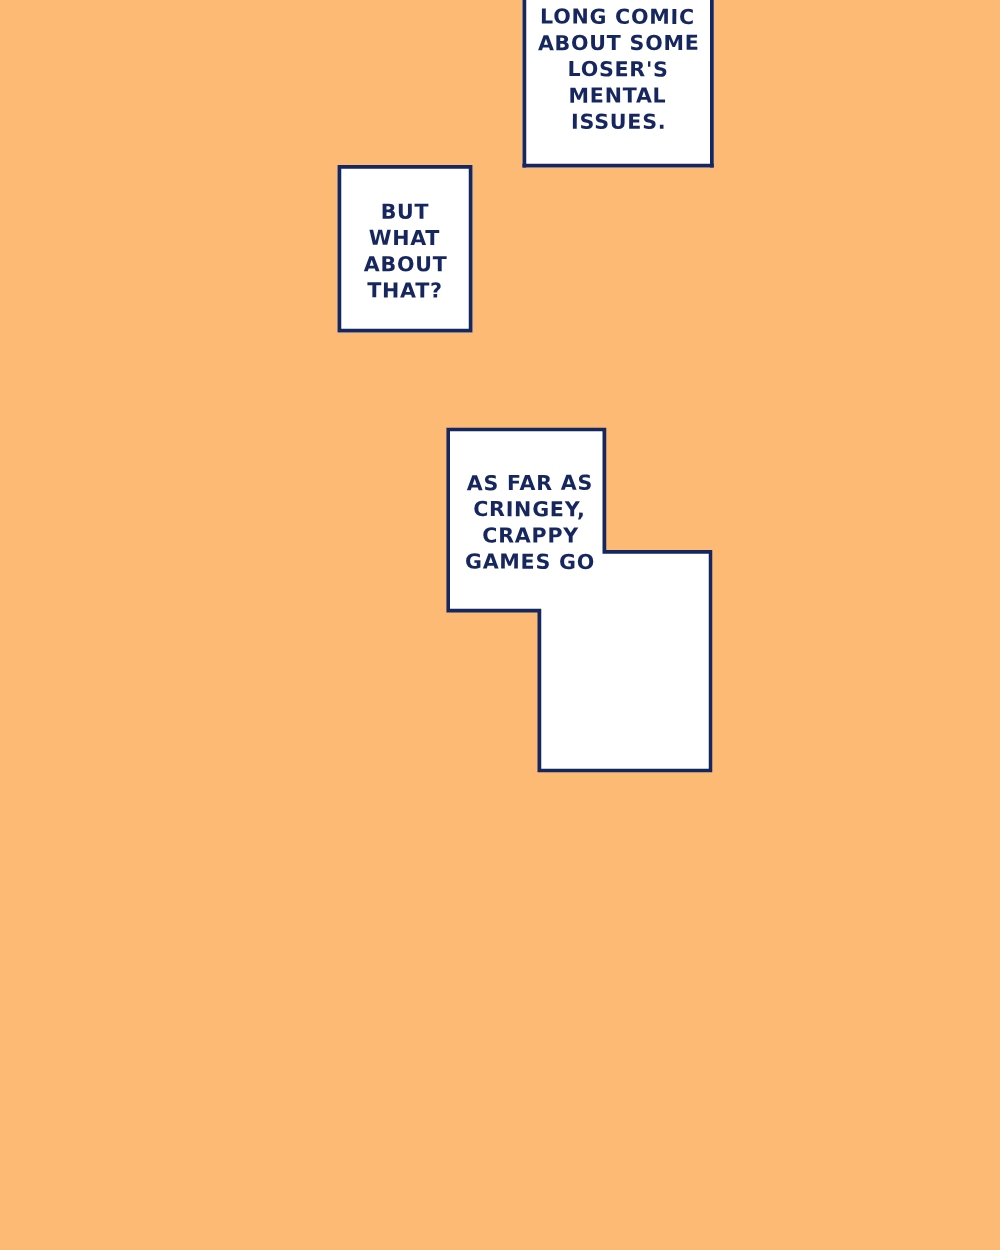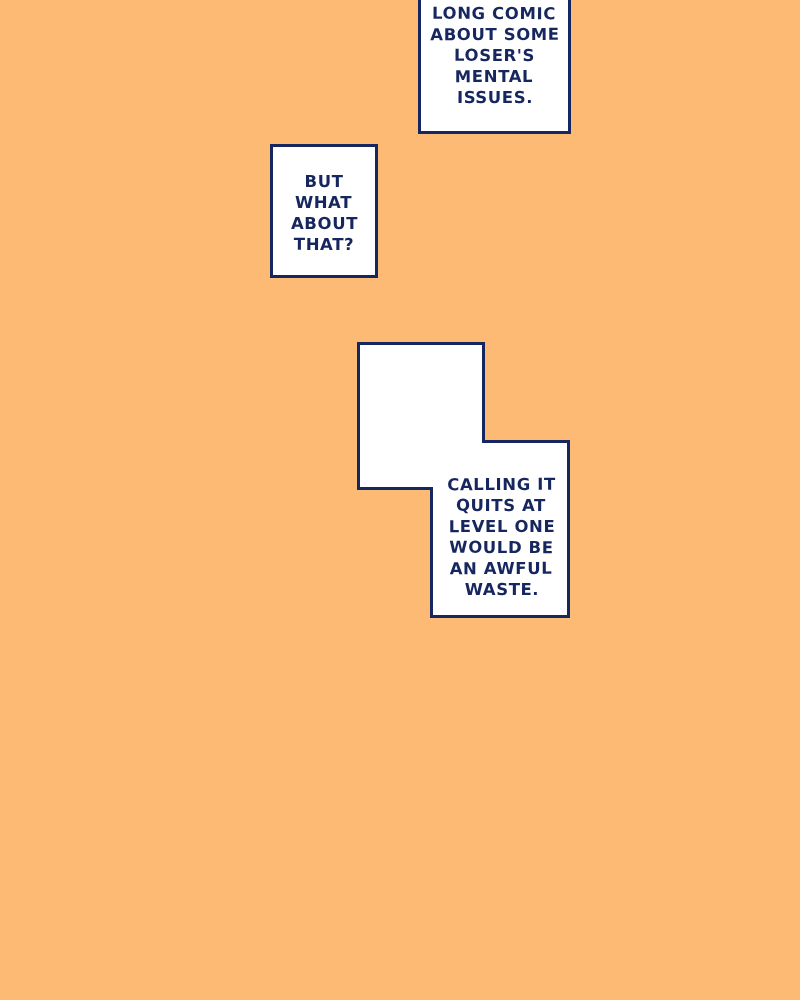--- a/index.html
+++ b/index.html
@@ -40,21 +40,21 @@
   .panel-1 .balloon-text {
     position: absolute;
     left: 0;
     right: 0;
     top: 60px;
   }
 
   
   .panel-2 {
     left: 270px;
-    top: 144px;
+    top: 132px;
     width: 108px;
     height: 134px;
   }
   .panel-2 .balloon-text {
     position: absolute;
     left: 0;
     right: 0;
     top: 24px;
   }
 
@@ -135,24 +135,22 @@
       <span class="line">ABOUT</span>
       <span class="line">THAT?</span>
     </div>
   </div>
 
   <div class="panel-3">
     <svg class="poly-svg" viewBox="0 0 213 276">
       <path d="M 1.5 1.5 L 126.5 1.5 L 126.5 99.5 L 211.5 99.5 L 211.5 274.5 L 74.5 274.5 L 74.5 146.5 L 1.5 146.5 Z" fill="#ffffff" stroke="#16265e" stroke-width="3" stroke-linejoin="miter" stroke-linecap="square"></path>
     </svg>
 
+    <div class="balloon-text text-upper">
+      <span class="line">AS FAR AS</span>
+      <span class="line">CRINGEY,</span>
+      <span class="line">CRAPPY</span>
+      <span class="line">GAMES GO</span>
+    </div>
 
-    <div class="balloon-text text-lower">
-      <span class="line">CALLING IT</span>
-      <span class="line">QUITS AT</span>
-      <span class="line">LEVEL ONE</span>
-      <span class="line">WOULD BE</span>
-      <span class="line">AN AWFUL</span>
-      <span class="line">WASTE.</span>
-    </div>
   </div>
 
 </div>
 
 </body></html>

